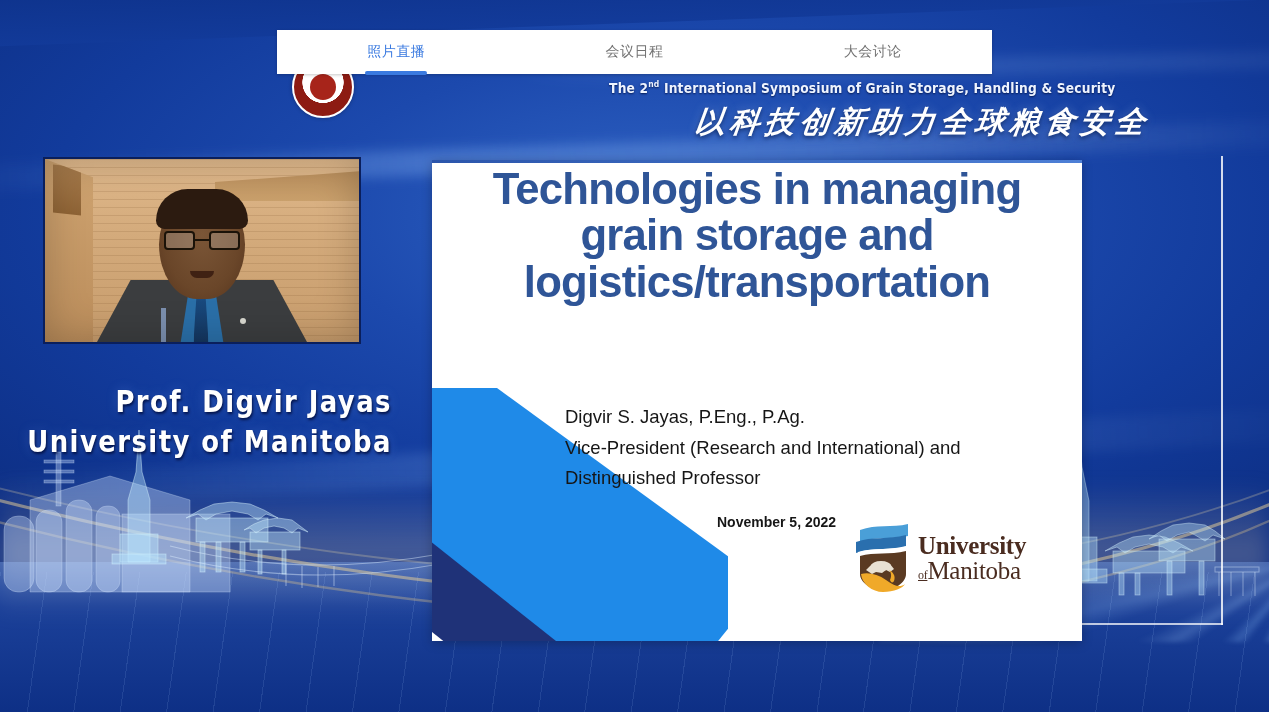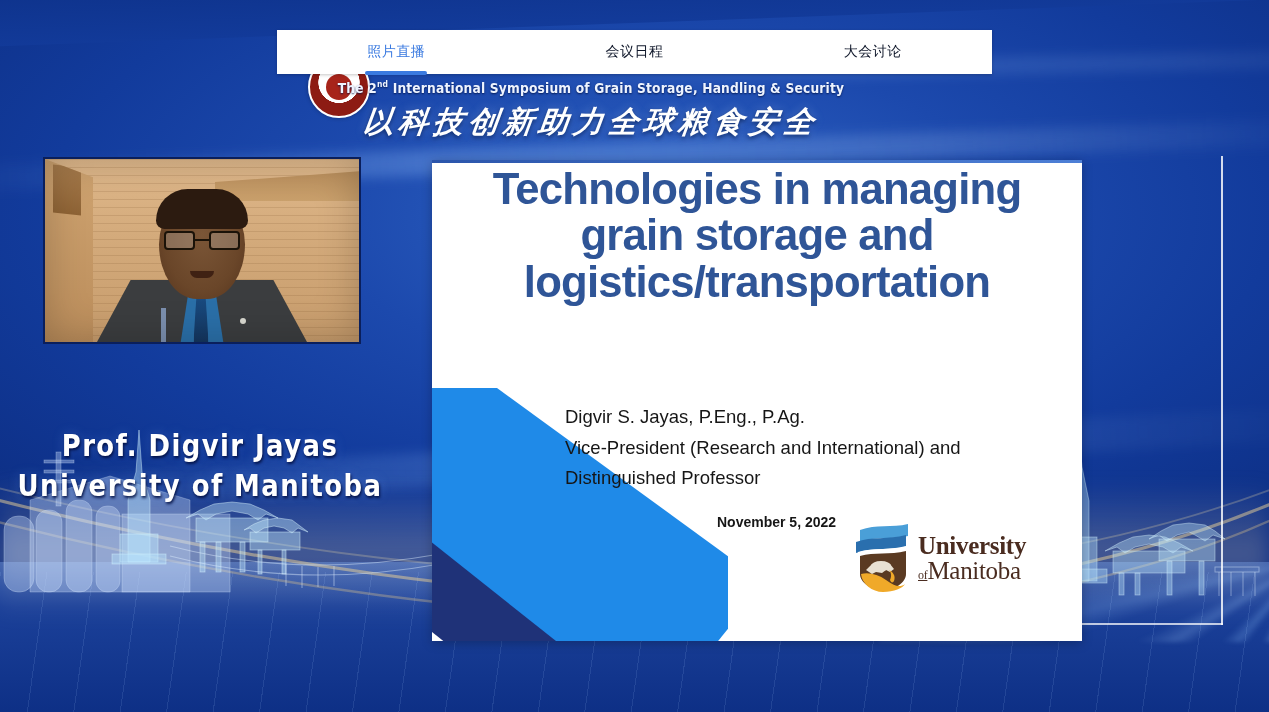--- a/index.html
+++ b/index.html
@@ -108,42 +108,42 @@
     text-align: center;
   }
   .tab {
     flex: 1;
     height: 100%;
     display: flex;
     align-items: center;
     justify-content: center;
     position: relative;
     font-size: 14px;
-    color: #0f172a;
+    color: #737373;
     letter-spacing: .5px;
     cursor: pointer;
     user-select: none;
   }
   .tab.active { color: #3a7ae0; }
   .tab.active .tab-underline {
     position: absolute;
     bottom: -1px;
     left: 50%;
     transform: translateX(-50%);
     width: 62px; height: 4px;
     background: #3a7ae0;
     border-radius: 2px;
   }
 
   
   .conf-header {
     position: absolute;
-    left: 16px; top: 52px;
+    left: 0; top: 52px;
     width: 1150px;
-    text-align: center;
+    text-align: right;
     z-index: 20;
     pointer-events: none;
   }
   .conf-seal {
     position: absolute;
     left: 292px; top: 4px;
     width: 62px; height: 62px;
     border-radius: 50%;
     background:
       radial-gradient(circle at 50% 42%, #ffffff 0 46%, #8d1b13 47% 100%);
@@ -281,24 +281,23 @@
   .cam-vignette {
     position: absolute; inset: 0;
     box-shadow: inset 0 0 40px rgba(0,0,0,.22);
   }
 
   
   .speaker {
     position: absolute;
     left: 0; top: 382px;
     width: 400px;
-    text-align: center;
+    text-align: right;
     z-index: 15;
     pointer-events: none;
-    margin-top: 44px;
   }
   .speaker div {
     font-family: "DejaVu Sans Condensed", "Liberation Sans Narrow", "Liberation Sans", sans-serif;
     font-size: 30px;
     font-weight: bold;
     color: #ffffff;
     letter-spacing: 1.5px;
     line-height: 1.32;
     text-shadow: 1px 2px 3px rgba(0,12,60,.9), 0 0 12px rgba(120,170,255,.25);
     transform: scaleX(.96);

